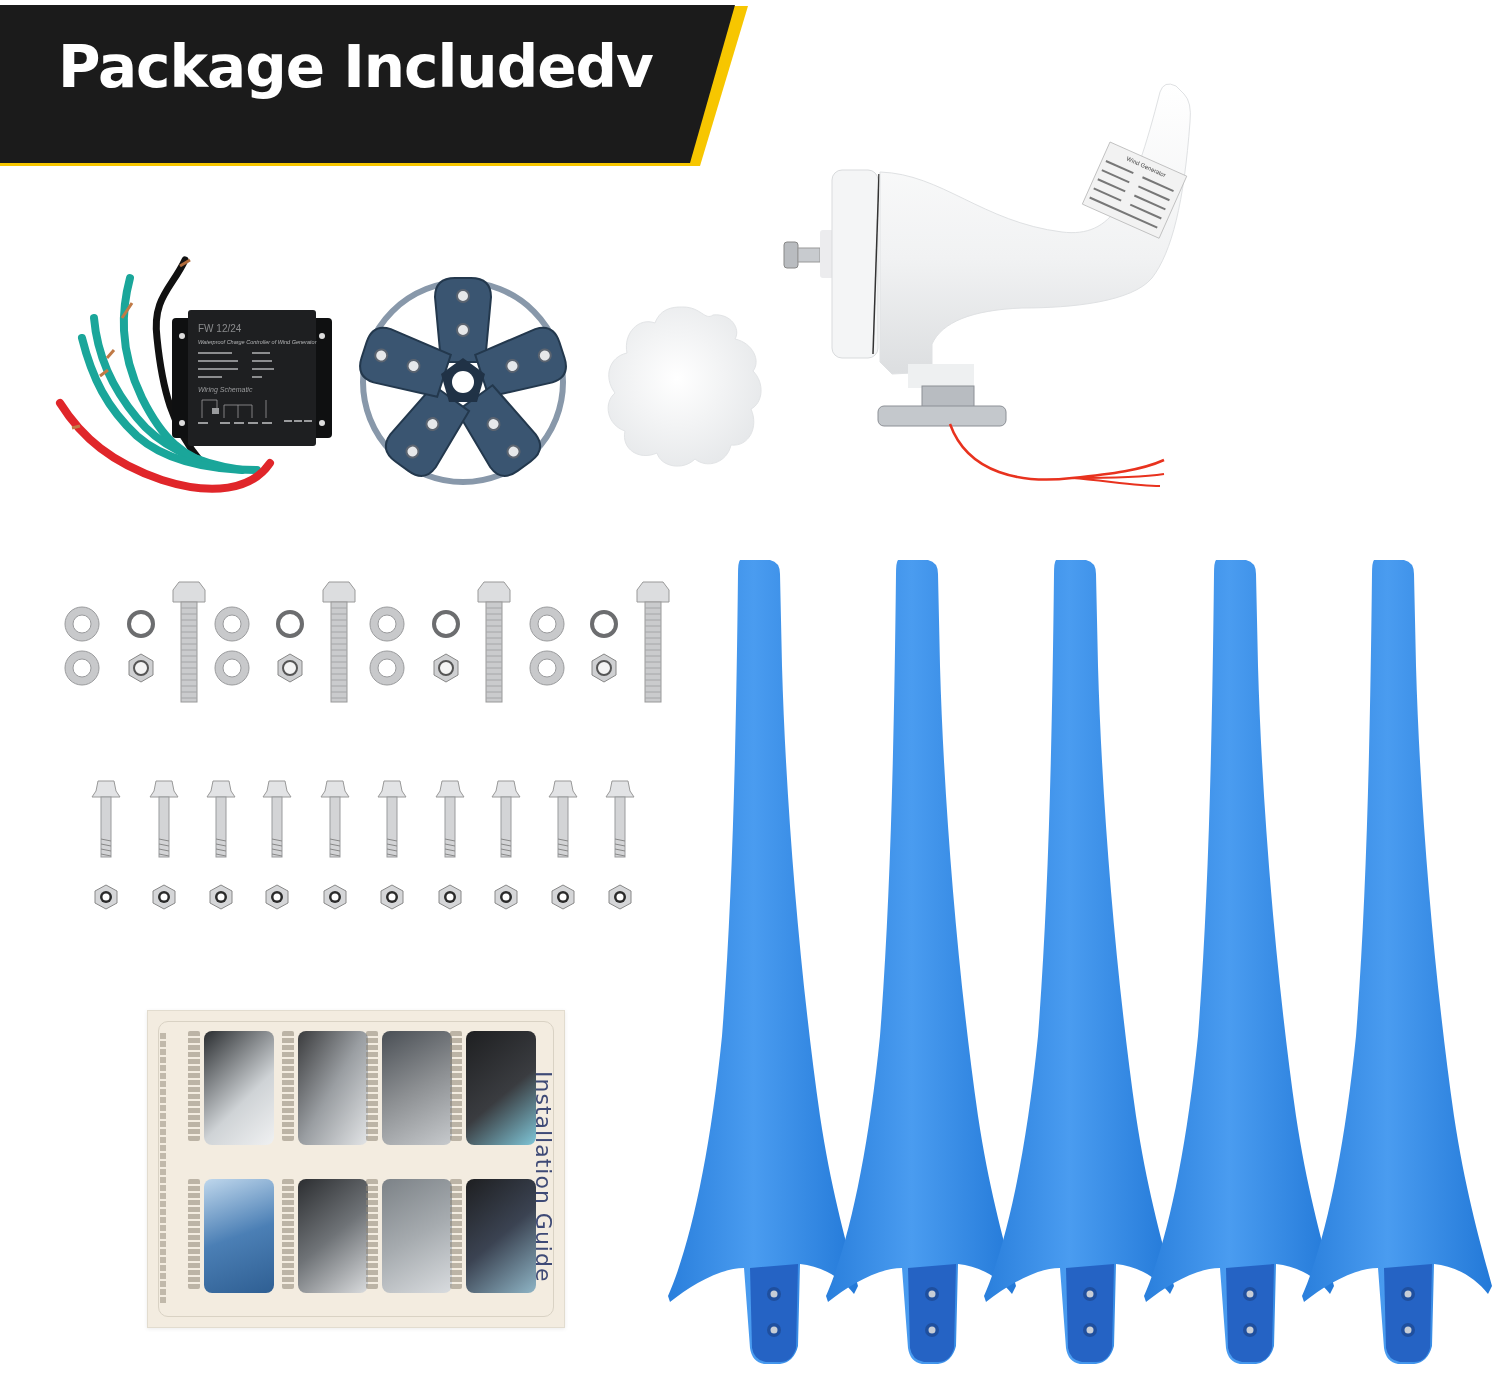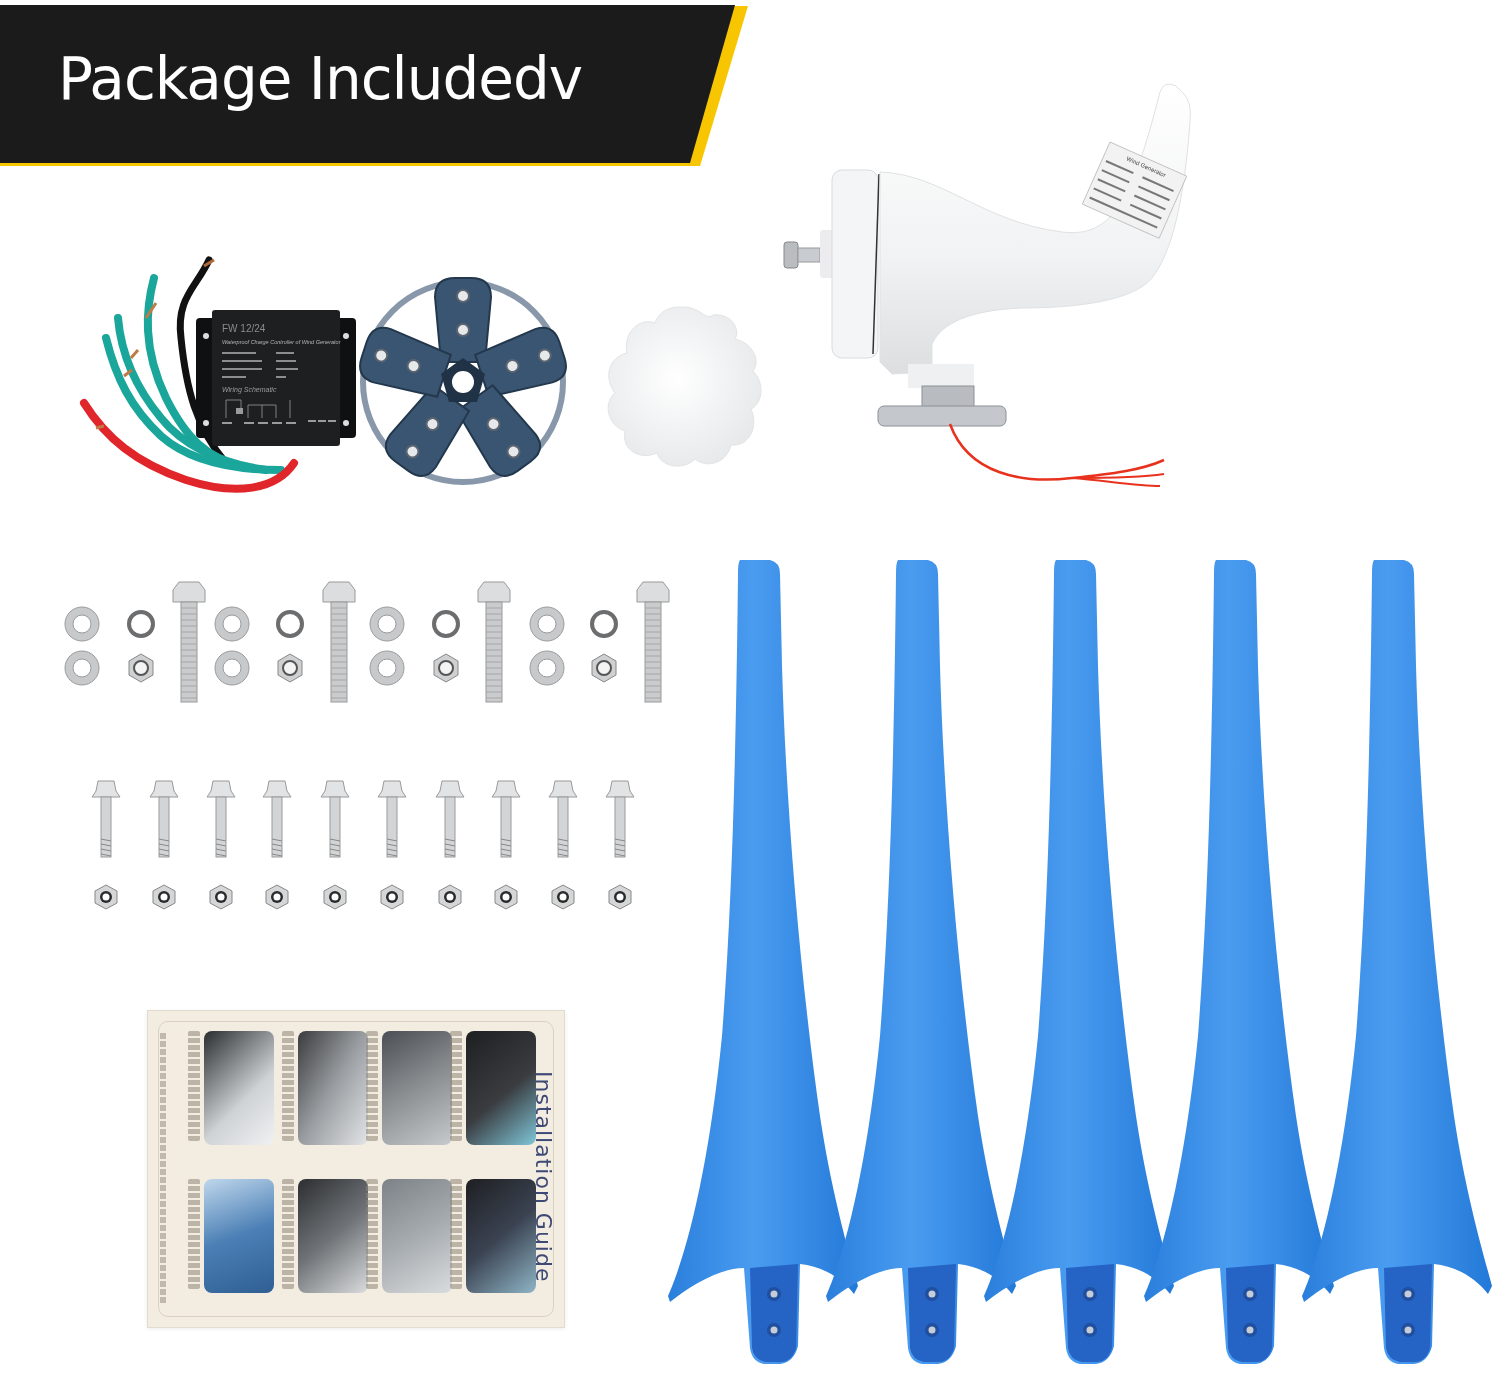--- a/index.html
+++ b/index.html
@@ -3,22 +3,22 @@
 <meta charset="utf-8">
 <style>
   * { box-sizing: border-box; margin: 0; padding: 0; }
   html, body { width: 1500px; height: 1382px; background: #ffffff; overflow: hidden; }
   body { position: relative; font-family: "Liberation Sans", "DejaVu Sans", sans-serif; }
 
   
   .banner { position: absolute; left: 0; top: 5px; width: 752px; height: 162px; }
   .banner svg { position: absolute; left: 0; top: 0; }
   .banner-title {
-    position: absolute; left: 58px; top: 40px;
-    font-family: "DejaVu Sans", sans-serif; font-weight: normal;
+    position: absolute; left: 58px; top: 28px;
+    font-family: "DejaVu Sans", sans-serif; font-weight: bold;
     font-size: 58px; color: #ffffff; letter-spacing: -1px;
     white-space: nowrap;
   }
 
   .item { position: absolute; }
   .item svg { display: block; overflow: visible; }
 
   
   .guide {
     position: absolute; left: 147px; top: 1010px; width: 418px; height: 318px;
@@ -51,21 +51,21 @@
 <body>
 
 <div class="banner">
   <svg width="752" height="162" viewBox="0 0 752 162">
     <polygon points="0,1 748,1 700,161 0,161" fill="#f7c600"></polygon>
     <polygon points="0,0 735,0 690,158 0,158" fill="#1b1b1b"></polygon>
   </svg>
   <div class="banner-title">Package Includedv</div>
 </div>
 
-<div class="item" style="left:76px; top:258px;">
+<div class="item" style="left:52px; top:258px;">
   <svg width="290" height="240" viewBox="0 0 290 240">
 
     <path d="M133,2 C120,30 100,40 105,80 C110,130 120,170 150,205" stroke="#111" stroke-width="7" fill="none" stroke-linecap="round"></path>
     <path d="M128,8 L138,2" stroke="#b06a3a" stroke-width="3"></path>
     <path d="M78,20 C70,50 66,90 90,140 C110,180 130,200 170,210" stroke="#1aa69a" stroke-width="8" fill="none" stroke-linecap="round"></path>
     <path d="M42,60 C45,95 60,130 85,160 C105,185 140,205 190,212" stroke="#1aa69a" stroke-width="8" fill="none" stroke-linecap="round"></path>
     <path d="M30,80 C40,120 55,150 85,178 C110,200 150,212 205,212" stroke="#1aa69a" stroke-width="8" fill="none" stroke-linecap="round"></path>
     <path d="M8,145 C30,180 60,205 110,222 C160,238 200,232 218,205" stroke="#e0262a" stroke-width="8" fill="none" stroke-linecap="round"></path>
     <path d="M70,60 L80,45 M55,100 L62,92 M48,118 L56,112 M20,170 L28,168" stroke="#c07a46" stroke-width="3"></path>
 

